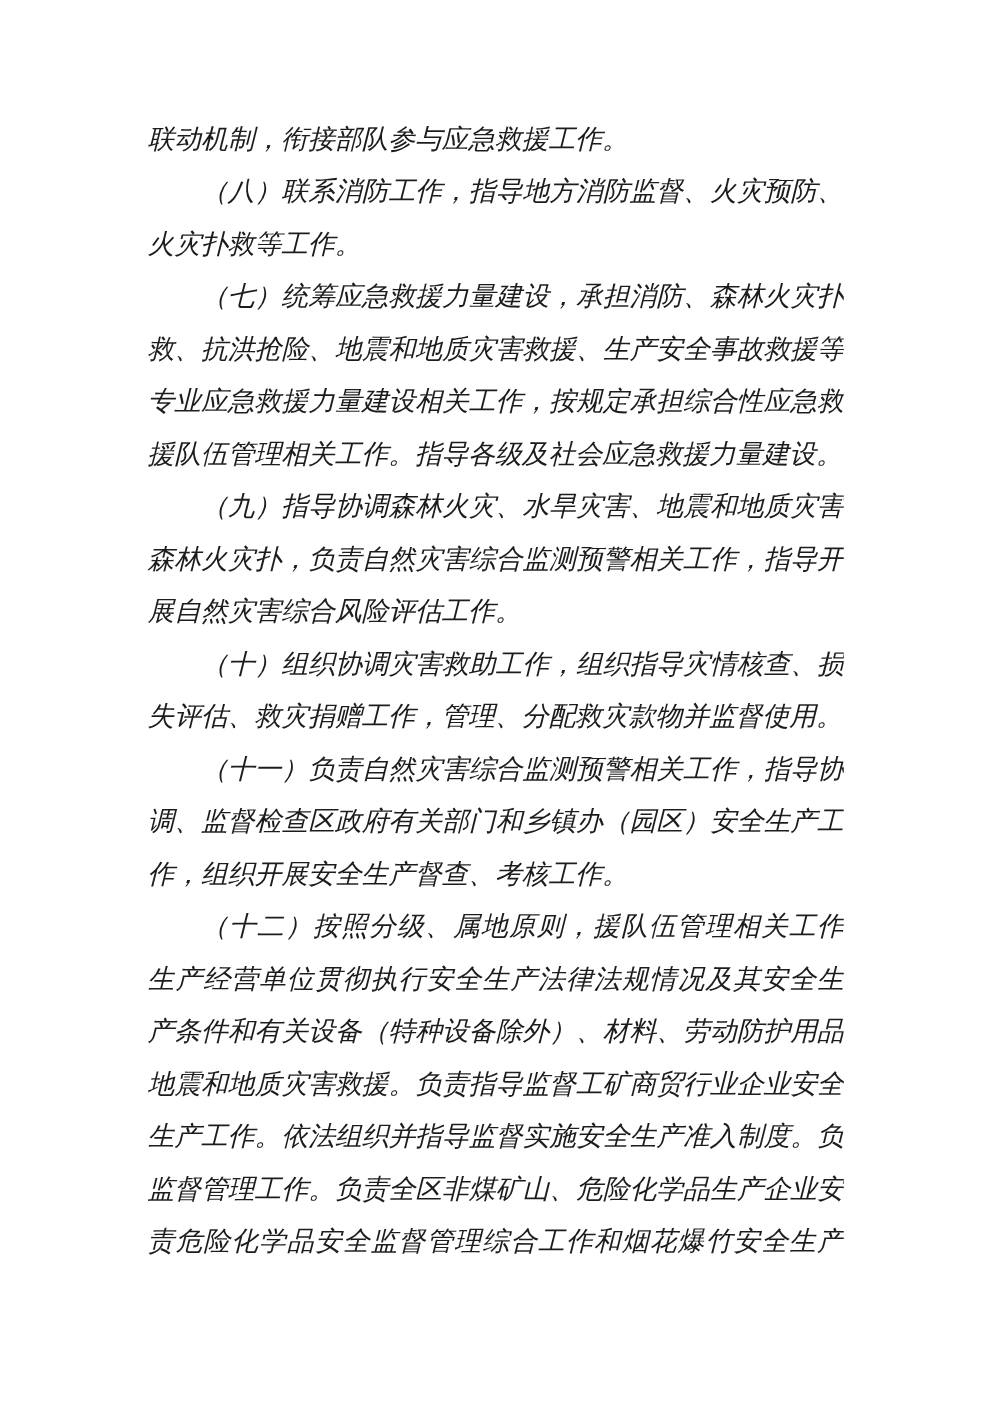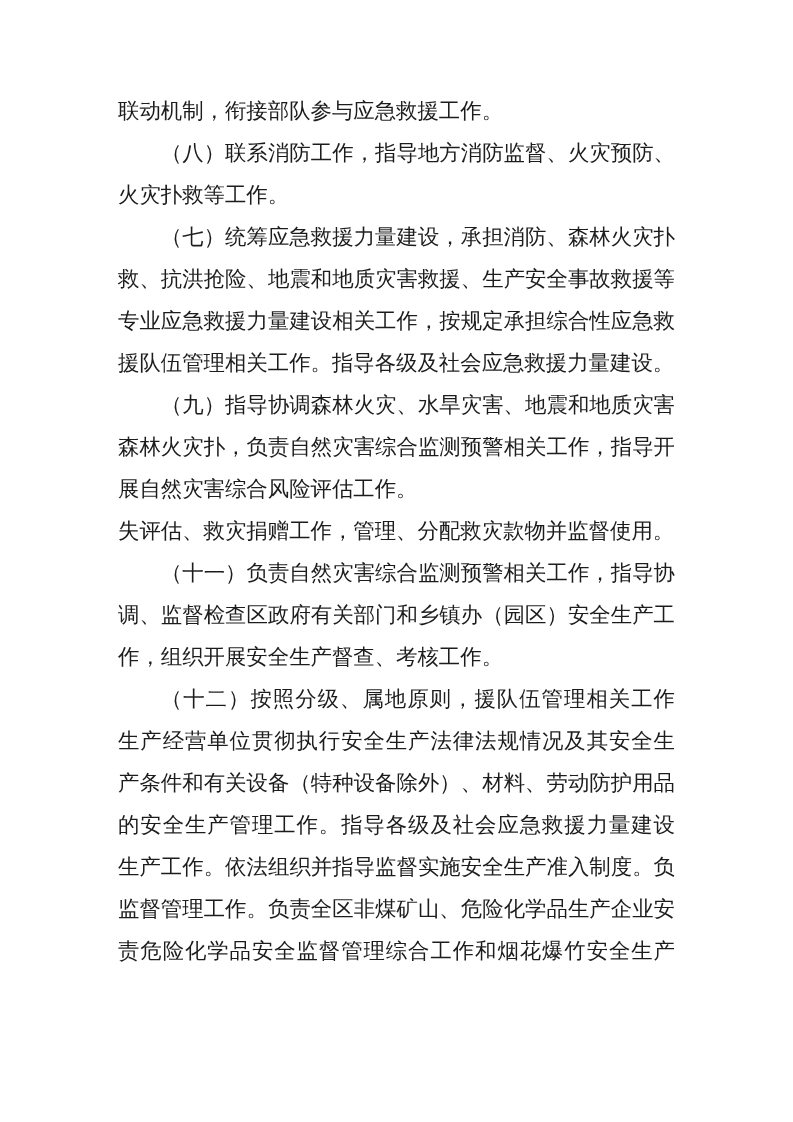--- a/index.html
+++ b/index.html
@@ -17,20 +17,21 @@
     padding: 90px 118px 0 118px;
     font-family: "Liberation Serif", "DejaVu Serif", serif;
     color: #1c1c1c;
   }
   .text-block {
     width: 557px;
   }
   .paragraph {
     margin: 0;
     padding: 0;
+    font-style: italic;
   }
   .line {
     font-size: 21.4px;
     line-height: 42px;
     height: 42px;
     white-space: nowrap;
     text-align: justify;
     text-align-last: justify;
     -moz-text-align-last: justify;
     overflow: hidden;
@@ -62,30 +63,31 @@
         <div class="line">救、抗洪抢险、地震和地质灾害救援、生产安全事故救援等</div>
         <div class="line">专业应急救援力量建设相关工作，按规定承担综合性应急救</div>
         <div class="line end">援队伍管理相关工作。指导各级及社会应急救援力量建设。</div>
       </div>
       <div class="paragraph">
         <div class="line indent">（九）指导协调森林火灾、水旱灾害、地震和地质灾害</div>
         <div class="line">森林火灾扑，负责自然灾害综合监测预警相关工作，指导开</div>
         <div class="line end">展自然灾害综合风险评估工作。</div>
       </div>
       <div class="paragraph">
+        <div class="line indent">（十）组织协调灾害救助工作，组织指导灾情核查、损</div>
         <div class="line end">失评估、救灾捐赠工作，管理、分配救灾款物并监督使用。</div>
       </div>
       <div class="paragraph">
         <div class="line indent">（十一）负责自然灾害综合监测预警相关工作，指导协</div>
         <div class="line">调、监督检查区政府有关部门和乡镇办（园区）安全生产工</div>
         <div class="line end">作，组织开展安全生产督查、考核工作。</div>
       </div>
       <div class="paragraph">
         <div class="line indent">（十二）按照分级、属地原则，援队伍管理相关工作</div>
         <div class="line">生产经营单位贯彻执行安全生产法律法规情况及其安全生</div>
         <div class="line">产条件和有关设备（特种设备除外）、材料、劳动防护用品</div>
-        <div class="line">的安全生产管理工作。指导各级及社会应急救援力量建设</div>
+        <div class="line">地震和地质灾害救援。负责指导监督工矿商贸行业企业安全</div>
         <div class="line">生产工作。依法组织并指导监督实施安全生产准入制度。负</div>
         <div class="line">监督管理工作。负责全区非煤矿山、危险化学品生产企业安</div>
         <div class="line">责危险化学品安全监督管理综合工作和烟花爆竹安全生产</div>
       </div>
     </div>
 </div>
 
 </body></html>

